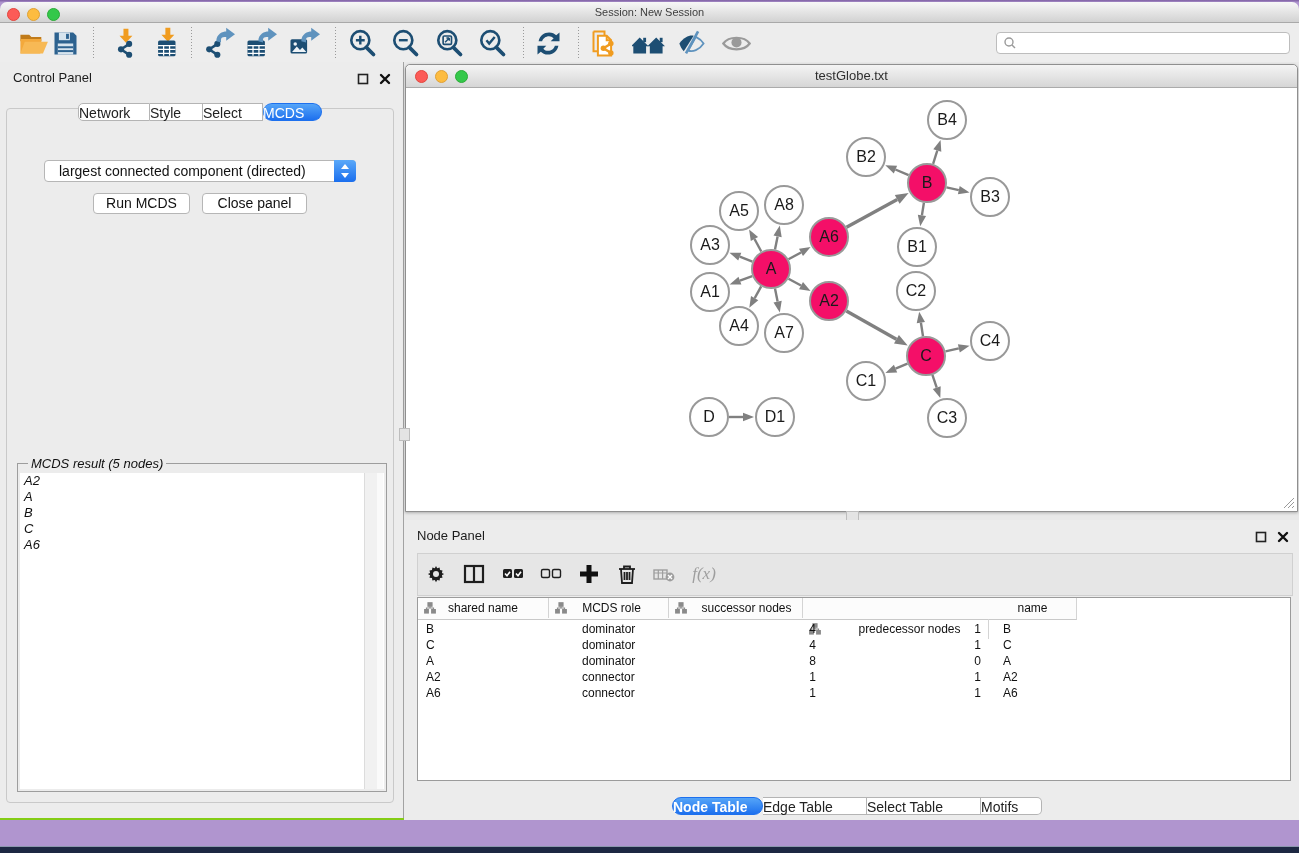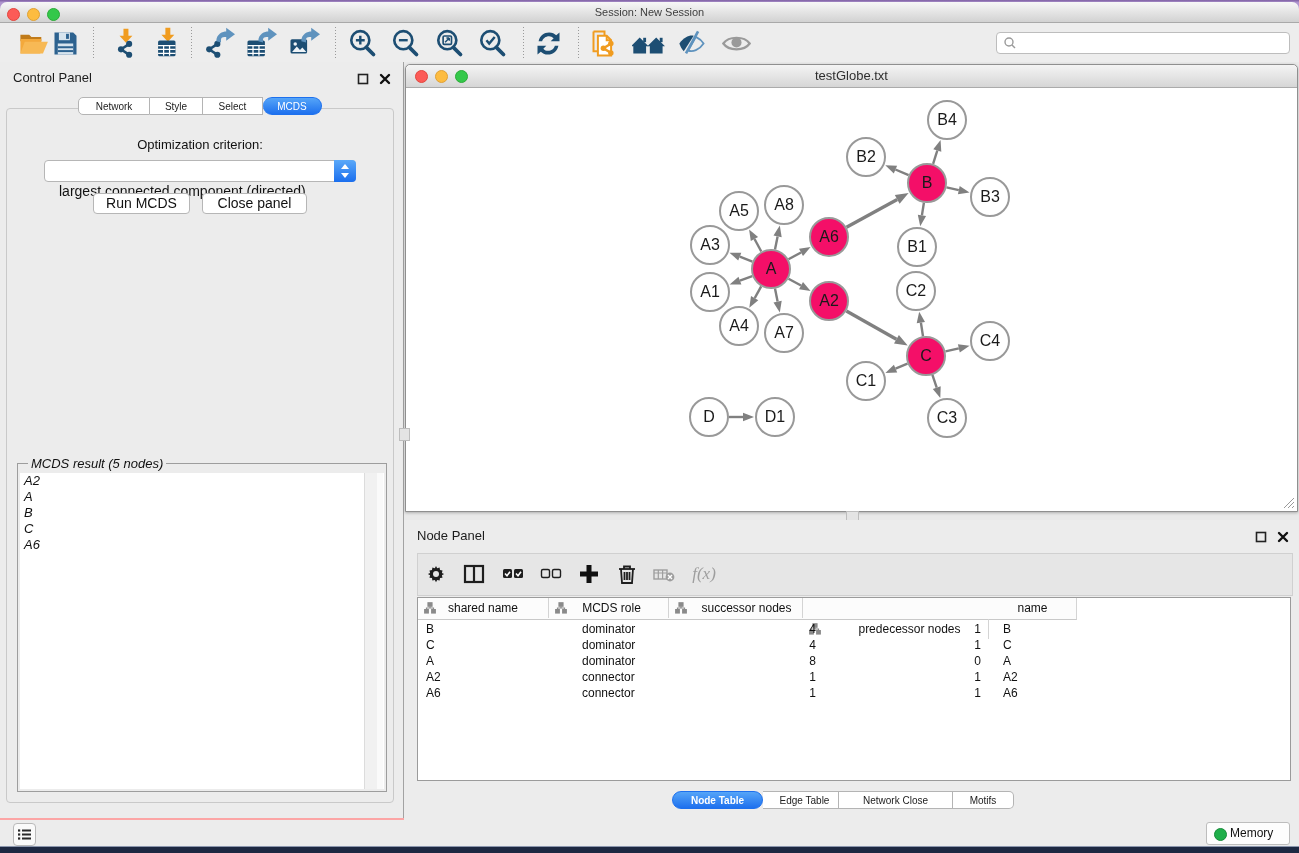--- a/index.html
+++ b/index.html
@@ -9,35 +9,35 @@
 #titlebar{position:absolute;left:0;top:2px;width:1299px;height:20px;border-radius:7px 7px 0 0;background:linear-gradient(#f7f7f7,#d2d2d2);border-bottom:1px solid #a9a9a9;}
 .tl{position:absolute;top:6px;width:12px;height:12px;border-radius:50%;}
 #titlebar .t-red{left:7px;background:#fc5b57;border:1px solid #e2463d;width:11px;height:11px;}
 #titlebar .t-yel{left:27px;background:#fdbc40;border:1px solid #e0a135;width:11px;height:11px;}
 #titlebar .t-grn{left:47px;background:#34c84a;border:1px solid #2bab38;width:11px;height:11px;}
 #titlebar .wtitle{display:block;text-align:center;font-size:11px;color:#3e3e3e;line-height:20px;}
 #toolbar{position:absolute;left:0;top:23px;width:1299px;height:39px;background:#ededed;border-bottom:1px solid #c3c3c3;}
 .tbi{position:absolute;top:3.5px;width:33px;height:33px;margin-left:-1.5px;}
 .tsep{position:absolute;top:4px;height:32px;width:1px;background-image:linear-gradient(#9a9a9a 33%,rgba(255,255,255,0) 0%);background-size:1px 3px;}
 #searchbox{position:absolute;left:996px;top:9px;width:292px;height:20px;background:#fff;border:1px solid #bdbdbd;border-radius:4px;}
-#main{position:absolute;left:0;top:62px;width:1299px;height:758px;background:#fca5a5;}
+#main{position:absolute;left:0;top:62px;width:1299px;height:758px;background:#84cc16;}
 #cpanel{position:absolute;left:0;top:0;width:403px;height:756px;border-right:1px solid #a2a2a2;background:#ececec;}
 .ptitle{position:absolute;left:13px;top:8px;font-size:13px;color:#1c1c1c;}
 .pbtns{position:absolute;right:12px;top:9px;width:34px;height:12px;}
 
 .tabrow{position:absolute;display:flex;z-index:5;}
-.tab{height:18px;line-height:18px;font-size:10px;color:#222;background:#fff;border:1px solid #b4b4b4;border-left:none;padding:0;text-align:center;box-sizing:border-box;}
+.tab{height:18px;line-height:18px;font-size:14px;color:#222;background:#fff;border:1px solid #b4b4b4;border-left:none;padding:0;box-sizing:border-box;margin-top:6px;}
 .tab.first{border-left:1px solid #b4b4b4;border-radius:5px 0 0 5px;}
 .tab.last{border-radius:0 5px 5px 0;}
 .tab.sel{background:linear-gradient(#55a5f8,#1d70ee);color:#fff;border-color:#1d70ee;border-radius:9px;}
 #cp-tabs{left:78px;top:35px;}
 #cp-content{position:absolute;left:6px;top:46px;width:386px;height:693px;border:1px solid #c9c9c9;border-radius:4px;background:#ececec;}
 #optlabel{position:absolute;left:0;top:28px;width:386px;text-align:center;font-size:13px;color:#111;}
 #dropdown{position:absolute;left:37px;top:51px;width:310px;height:20px;background:#fff;border:1px solid #b6b6b6;border-radius:4px;}
-#dd-text{position:absolute;left:14px;top:0;font-size:14px;line-height:20px;color:#111;margin-top:20px;}
+#dd-text{position:absolute;left:14px;top:0;font-size:14px;line-height:20px;color:#111;}
 #dd-btn{position:absolute;right:-1px;top:-1px;width:22px;height:22px;border-radius:0 4px 4px 0;background:linear-gradient(#5ba9f9,#1a6eee);}
 #runbtn,#closebtn{position:absolute;top:84px;height:19px;background:#fff;border:1px solid #b6b6b6;border-radius:4px;font-size:14px;color:#111;text-align:center;line-height:19px;}
 #runbtn{left:86px;width:95px;}
 #closebtn{left:195px;width:103px;}
 #mcdsbox{position:absolute;left:10px;top:354px;width:368px;height:327px;border:1px solid #9d9d9d;font-style:italic;}
 #mcdslabel{position:absolute;left:10px;top:-8px;background:#ececec;padding:0 3px;font-size:13px;color:#111;}
 #mcdslist{position:absolute;left:2px;top:9px;right:2px;bottom:2px;background:#fff;font-size:13px;color:#111;}
 #mcdslist div.li{padding-left:4px;height:16px;line-height:16px;}
 #mcdsscroll{position:absolute;right:1px;top:0px;width:18px;bottom:0;background:linear-gradient(90deg,#f1f1f1 0 68%,#fafafa 68%);border-left:1px solid #dcdcdc;}
 #desktop{position:absolute;left:404px;top:0;width:895px;height:758px;background:#e9e9e9;}
@@ -234,21 +234,20 @@
             <rect x="1.5" y="1.5" width="9" height="9" fill="none" stroke="#222" stroke-width="1.6"></rect>
             <path d="M24 2 L32 10 M32 2 L24 10" stroke="#111" stroke-width="2.4" stroke-linecap="round"></path>
           </svg></span>
 <div class="tabrow" id="cp-tabs">
 <div class="tab first" style="width:72px;">Network</div>
           <div class="tab" style="width:53px;">Style</div>
           <div class="tab" style="width:60px;">Select</div>
           <div class="tab sel last" style="width:59px;">MCDS</div>
 </div>
 <div id="cp-content">
-<div id="optlabel">Optimization criterion:</div>
 <div id="dropdown">
             <span id="dd-text">largest connected component (directed)</span>
             <span id="dd-btn"><svg width="22" height="22" viewBox="0 0 22 22">
                 <path d="M11 4 L15 9 H7 Z" fill="#fff"></path>
                 <path d="M11 18 L15 13 H7 Z" fill="#fff"></path>
               </svg></span>
           </div>
 <div id="runbtn">Run MCDS</div>
 <div id="closebtn">Close panel</div>
 <div id="mcdsbox">
@@ -481,37 +480,21 @@
             <div class="trow" style="top:87px;">
               <span style="left:8px;">A6</span>
               <span style="left:164px;">connector</span>
               <span style="left:384px;width:14px;text-align:right;">1</span>
               <span style="left:549px;width:14px;text-align:right;">1</span>
               <span style="left:585px;">A6</span>
             </div>
 </div>
 <div class="tabrow" id="tp-tabs">
 <div class="tab sel first" style="width:91px;font-weight:bold;">Node Table</div>
-            <div class="tab" style="width:76px;padding-left:8px;">Edge Table</div>
-            <div class="tab" style="width:114px;">Network Close</div>
+            <div class="tab" style="width:104px;">Edge Table</div>
+            <div class="tab" style="width:114px;">Select Table</div>
             <div class="tab last" style="width:61px;">Motifs</div>
 </div>
 </div>
 </div>
-</div>
-<div id="statusbar">
-<div id="listbtn"><svg width="21" height="21" viewBox="0 0 21 21">
-          <g stroke="#2a2a2a" stroke-width="2.2">
-            <path d="M8 6.5 h9 M8 10.5 h9 M8 14.5 h9"></path>
-          </g>
-          <g fill="#2a2a2a">
-            <rect x="4" y="5.4" width="2.2" height="2.2"></rect>
-            <rect x="4" y="9.4" width="2.2" height="2.2"></rect>
-            <rect x="4" y="13.4" width="2.2" height="2.2"></rect>
-          </g>
-        </svg></div>
-<div id="membtn">
-        <span class="dot"></span>
-        <span class="mtext">Memory</span>
-      </div>
 </div>
 <div id="wallbottom"></div>
 </div>
 
 </body></html>

